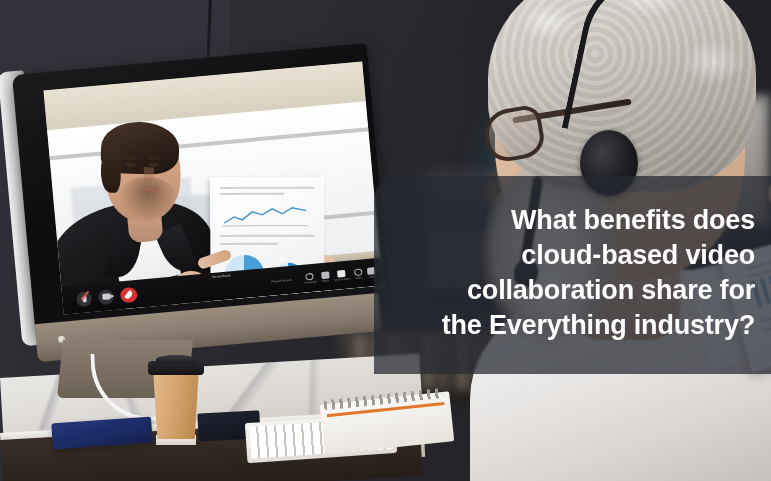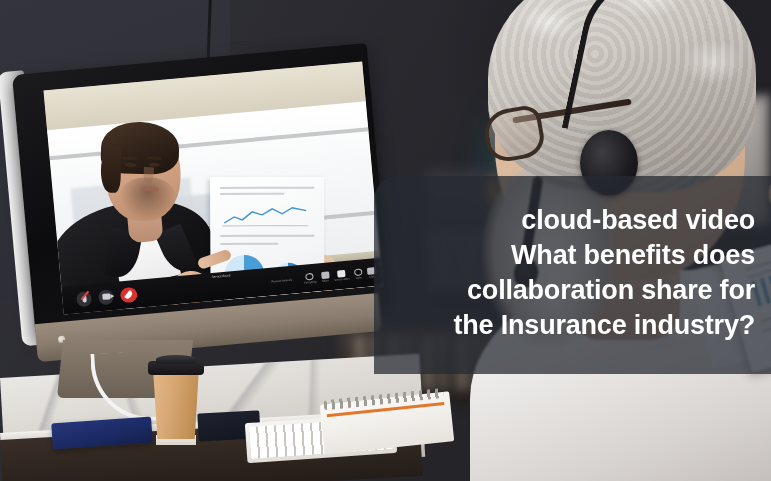--- a/index.html
+++ b/index.html
@@ -757,19 +757,19 @@
       <div class="fgp-line" style="top:70px;width:140px"></div>
       <div class="fgp-line" style="top:80px;width:95px"></div>
     </div>
 
     <div class="fg-hand"></div>
 
   </div>
 
   <div class="overlay"></div>
   <div class="headline">
+    <div>What benefits does</div>
     <div>cloud-based video</div>
-    <div>What benefits does</div>
     <div>collaboration share for</div>
-    <div>the Insurance industry?</div>
+    <div>the Everything industry?</div>
   </div>
 
 </div>
 
 </body></html>

